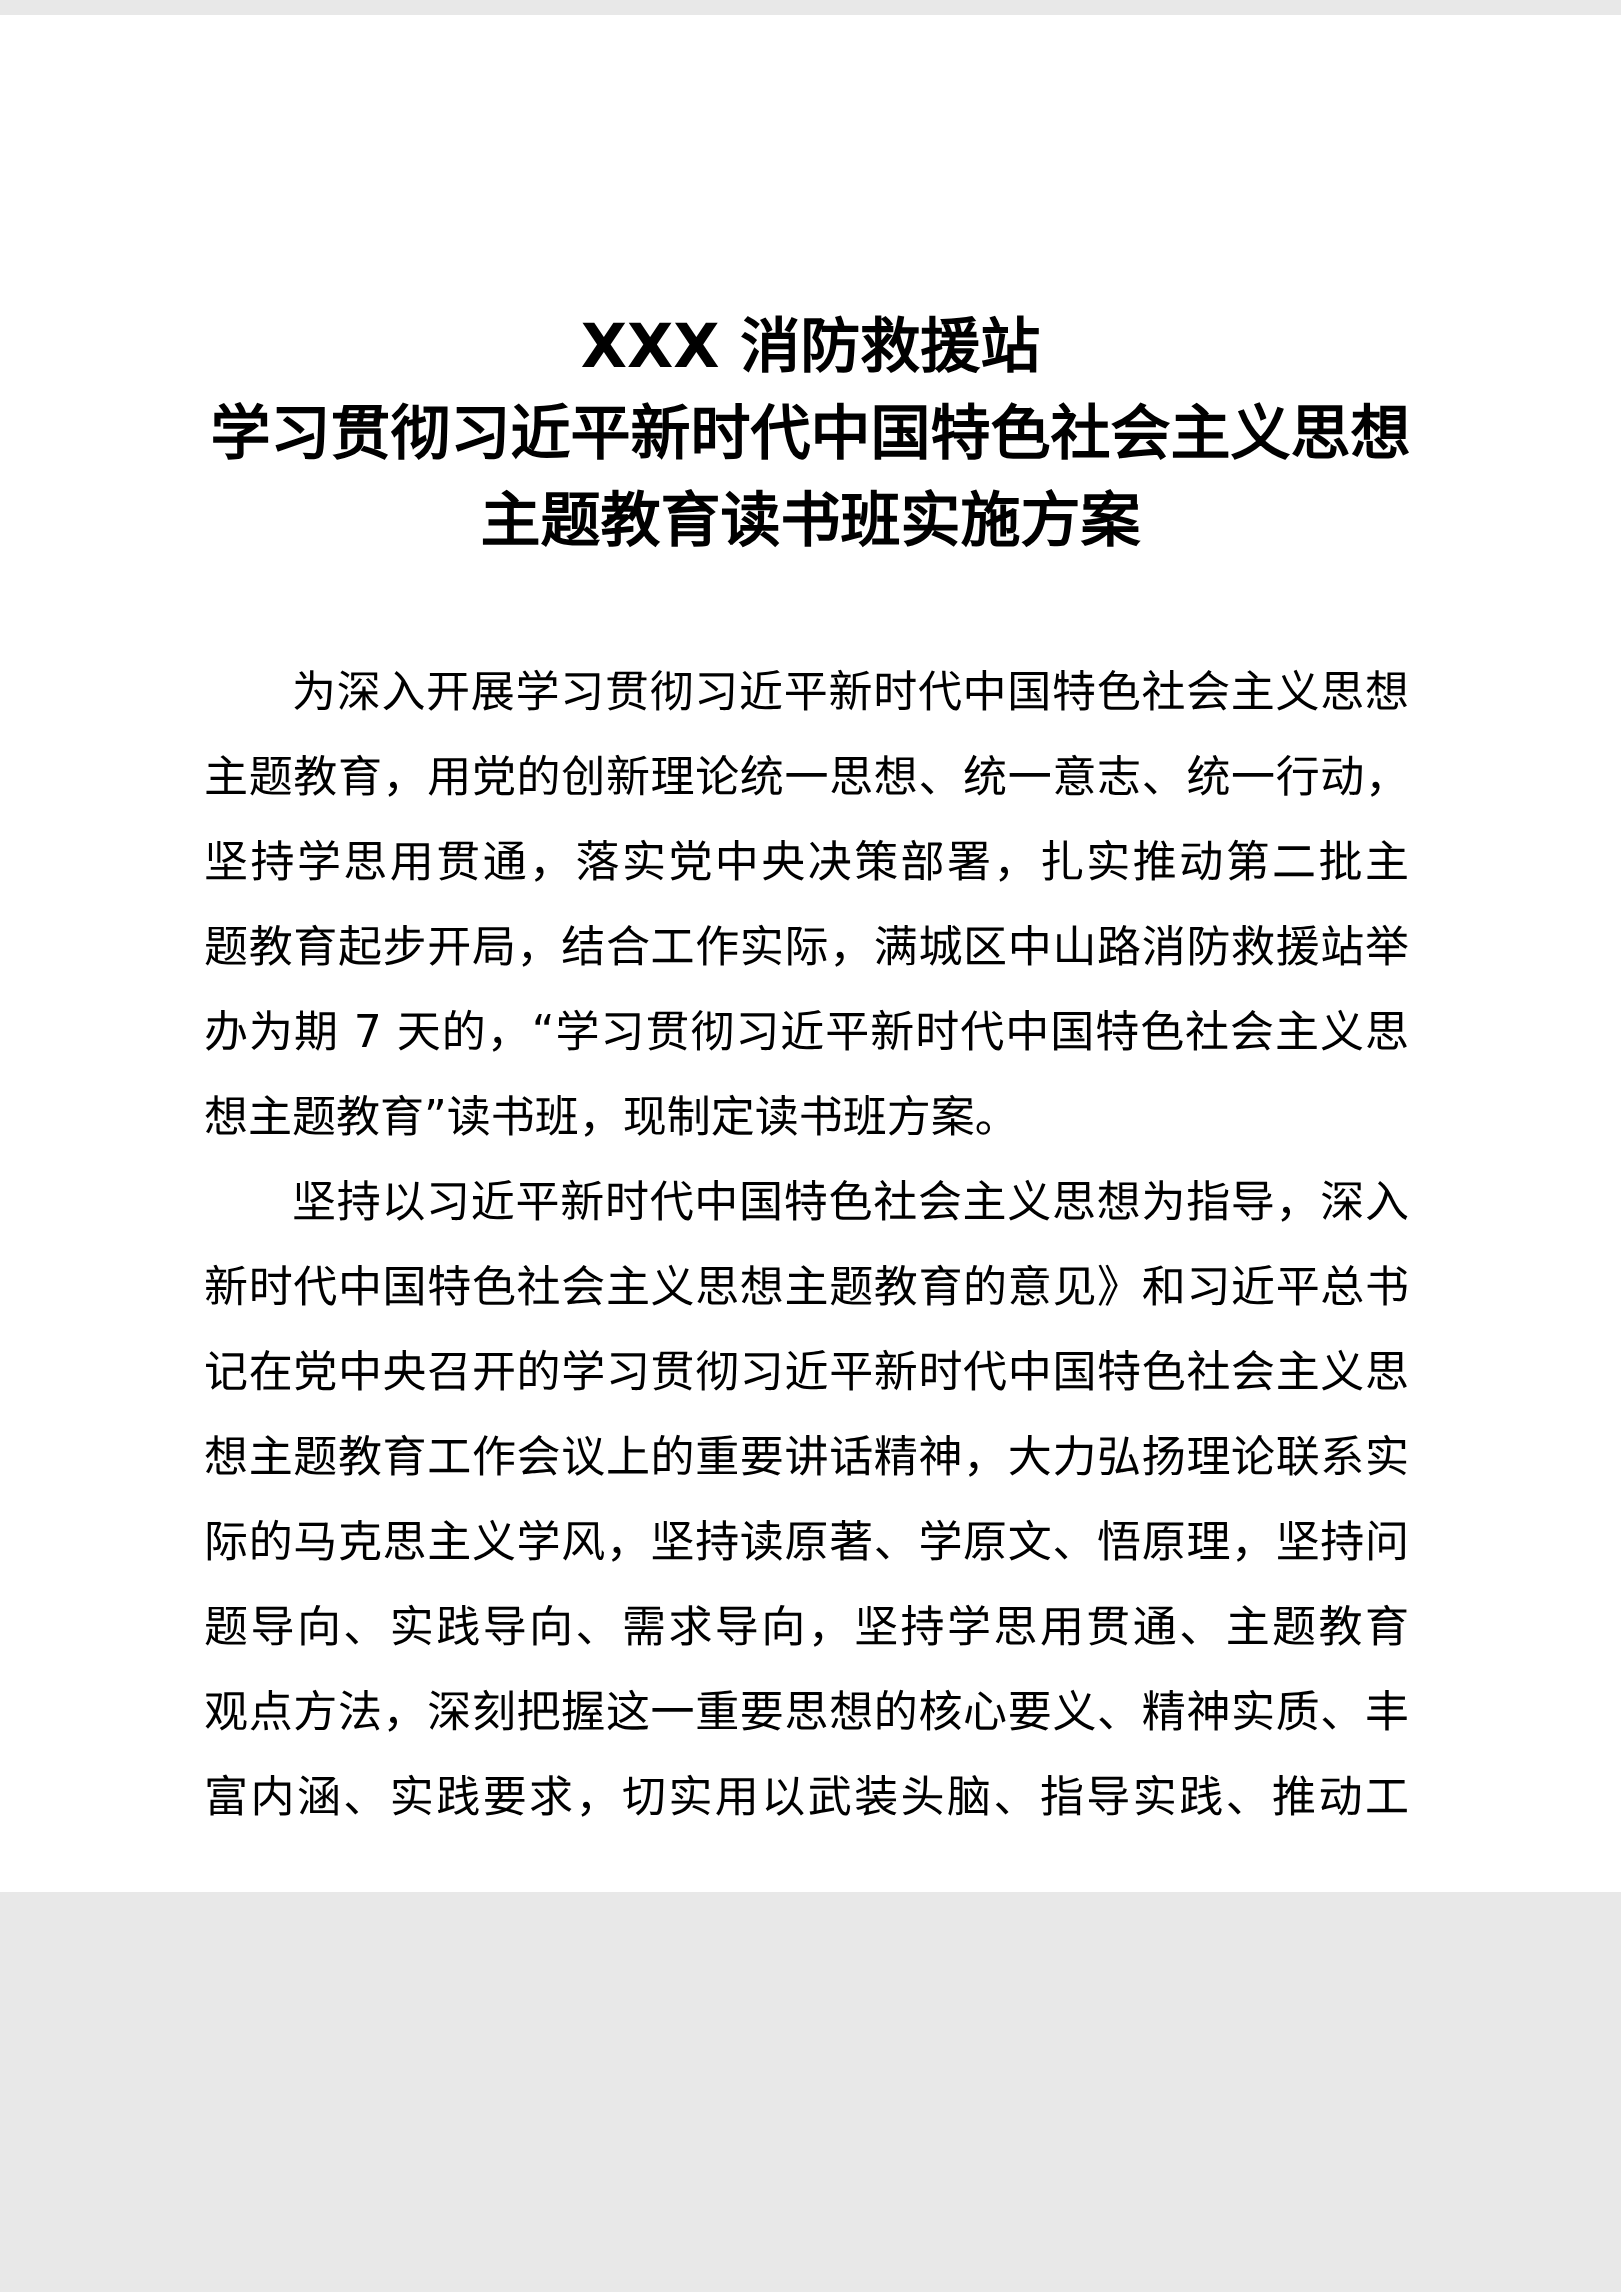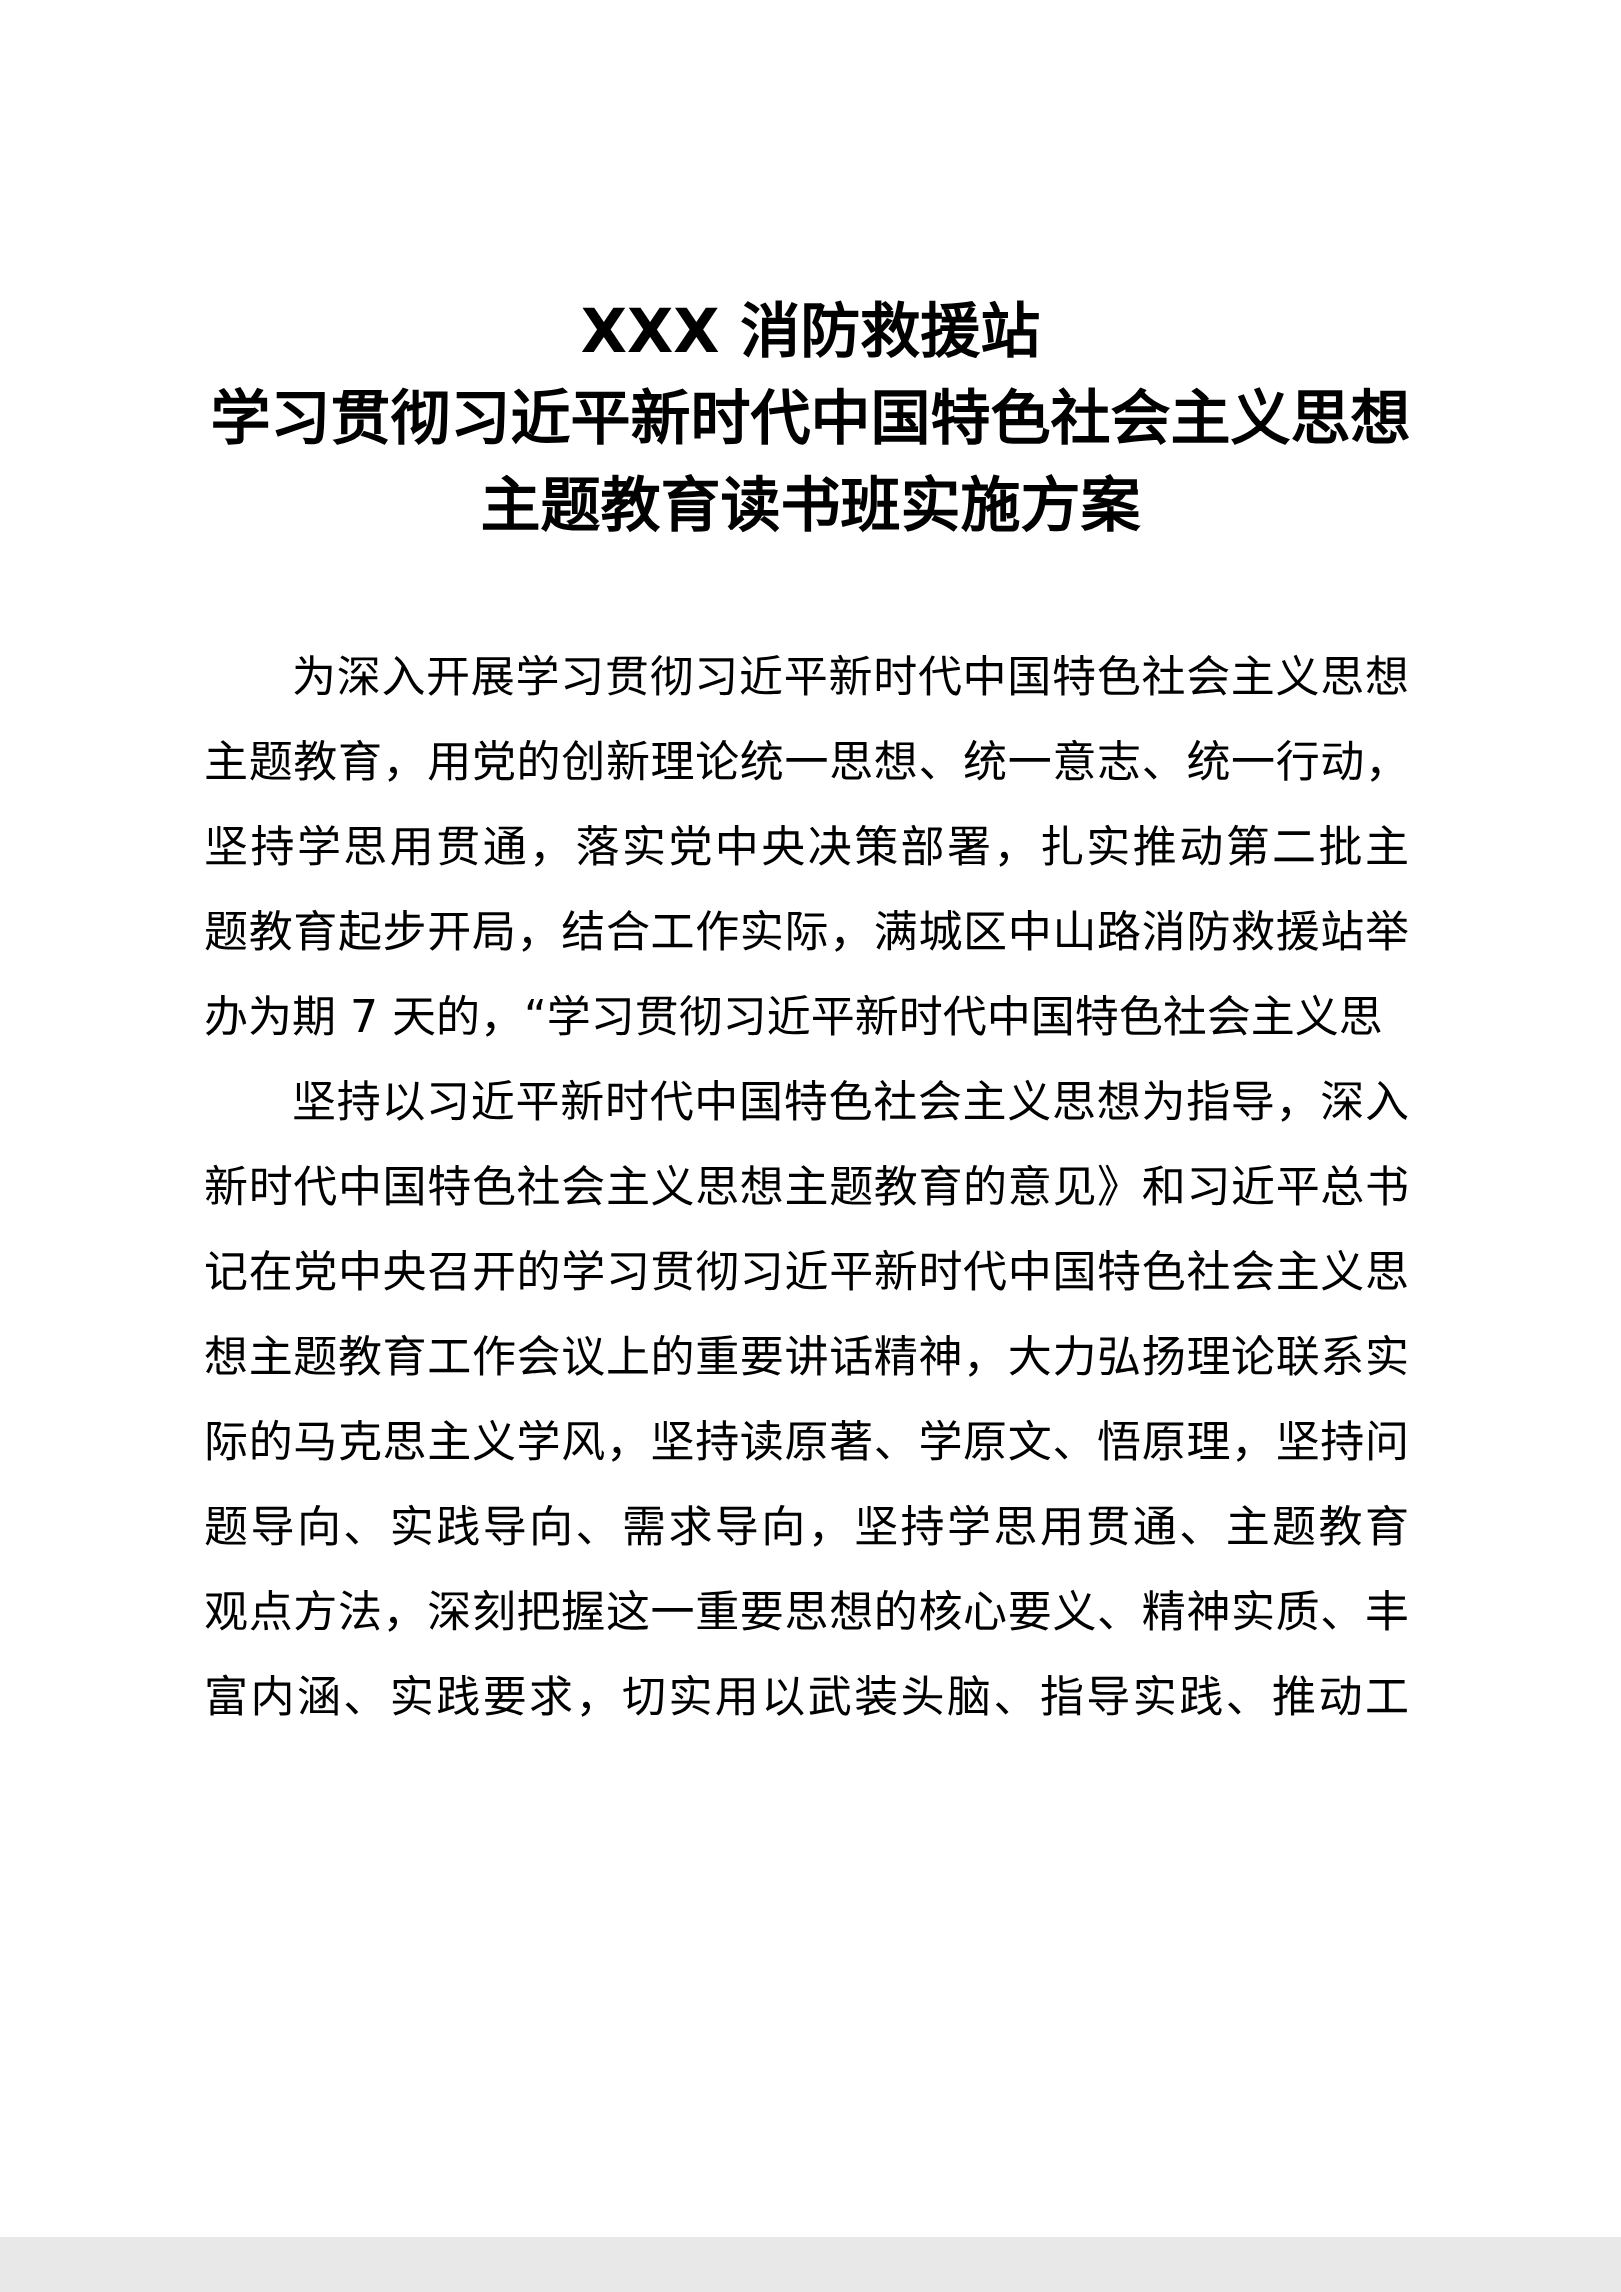--- a/index.html
+++ b/index.html
@@ -3,22 +3,22 @@
 <meta charset="utf-8">
 <style>
   html, body {
     margin: 0;
     padding: 0;
     background: #e8e8e8;
   }
   .page {
     position: relative;
     width: 1621px;
-    height: 2237px;
-    margin: 0 auto;
+    height: 1877px;
+    margin: 15px auto;
     background: #ffffff;
     overflow: hidden;
     font-family: "DejaVu Sans", sans-serif;
     color: #000000;
     -webkit-font-smoothing: antialiased;
   }
   
   .doc-title {
     position: absolute;
     left: 208px;
@@ -78,20 +78,21 @@
     </div>
 
   <div class="body-text">
 
     <div class="para para-complete">
         <div class="line">为深入开展学习贯彻习近平新时代中国特色社会主义思想</div>
         <div class="line">主题教育，用党的创新理论统一思想、统一意志、统一行动，</div>
         <div class="line">坚持学思用贯通，落实党中央决策部署，扎实推动第二批主</div>
         <div class="line">题教育起步开局，结合工作实际，满城区中山路消防救援站举</div>
         <div class="line">办为期 7 天的，“学习贯彻习近平新时代中国特色社会主义思</div>
+        <div class="line">想主题教育”读书班，现制定读书班方案。</div>
       </div>
 
 
     <div class="para">
         <div class="line">坚持以习近平新时代中国特色社会主义思想为指导，深入</div>
         <div class="line">新时代中国特色社会主义思想主题教育的意见》和习近平总书</div>
         <div class="line">记在党中央召开的学习贯彻习近平新时代中国特色社会主义思</div>
         <div class="line">想主题教育工作会议上的重要讲话精神，大力弘扬理论联系实</div>
         <div class="line">际的马克思主义学风，坚持读原著、学原文、悟原理，坚持问</div>
         <div class="line">题导向、实践导向、需求导向，坚持学思用贯通、主题教育</div>

